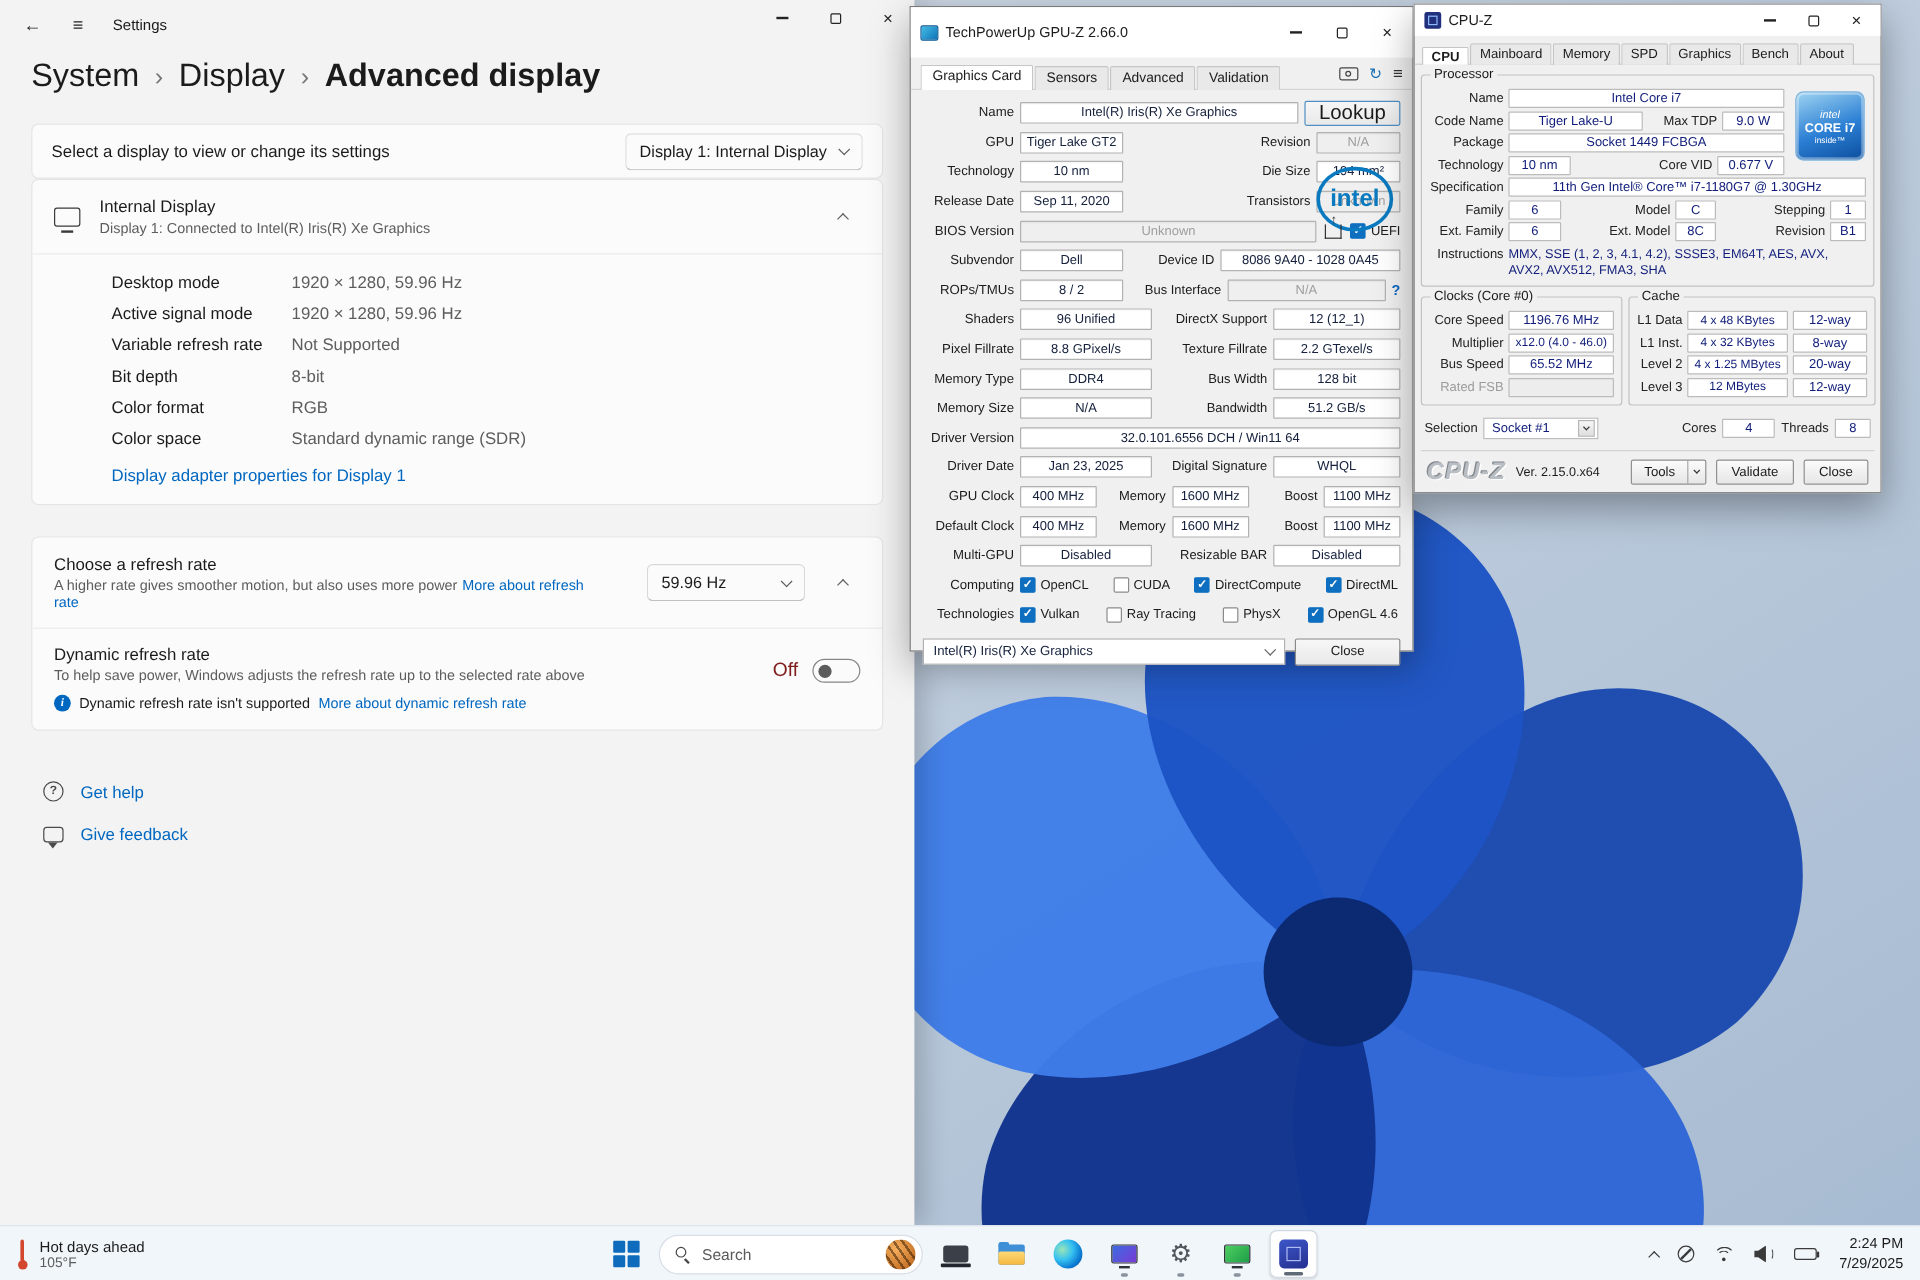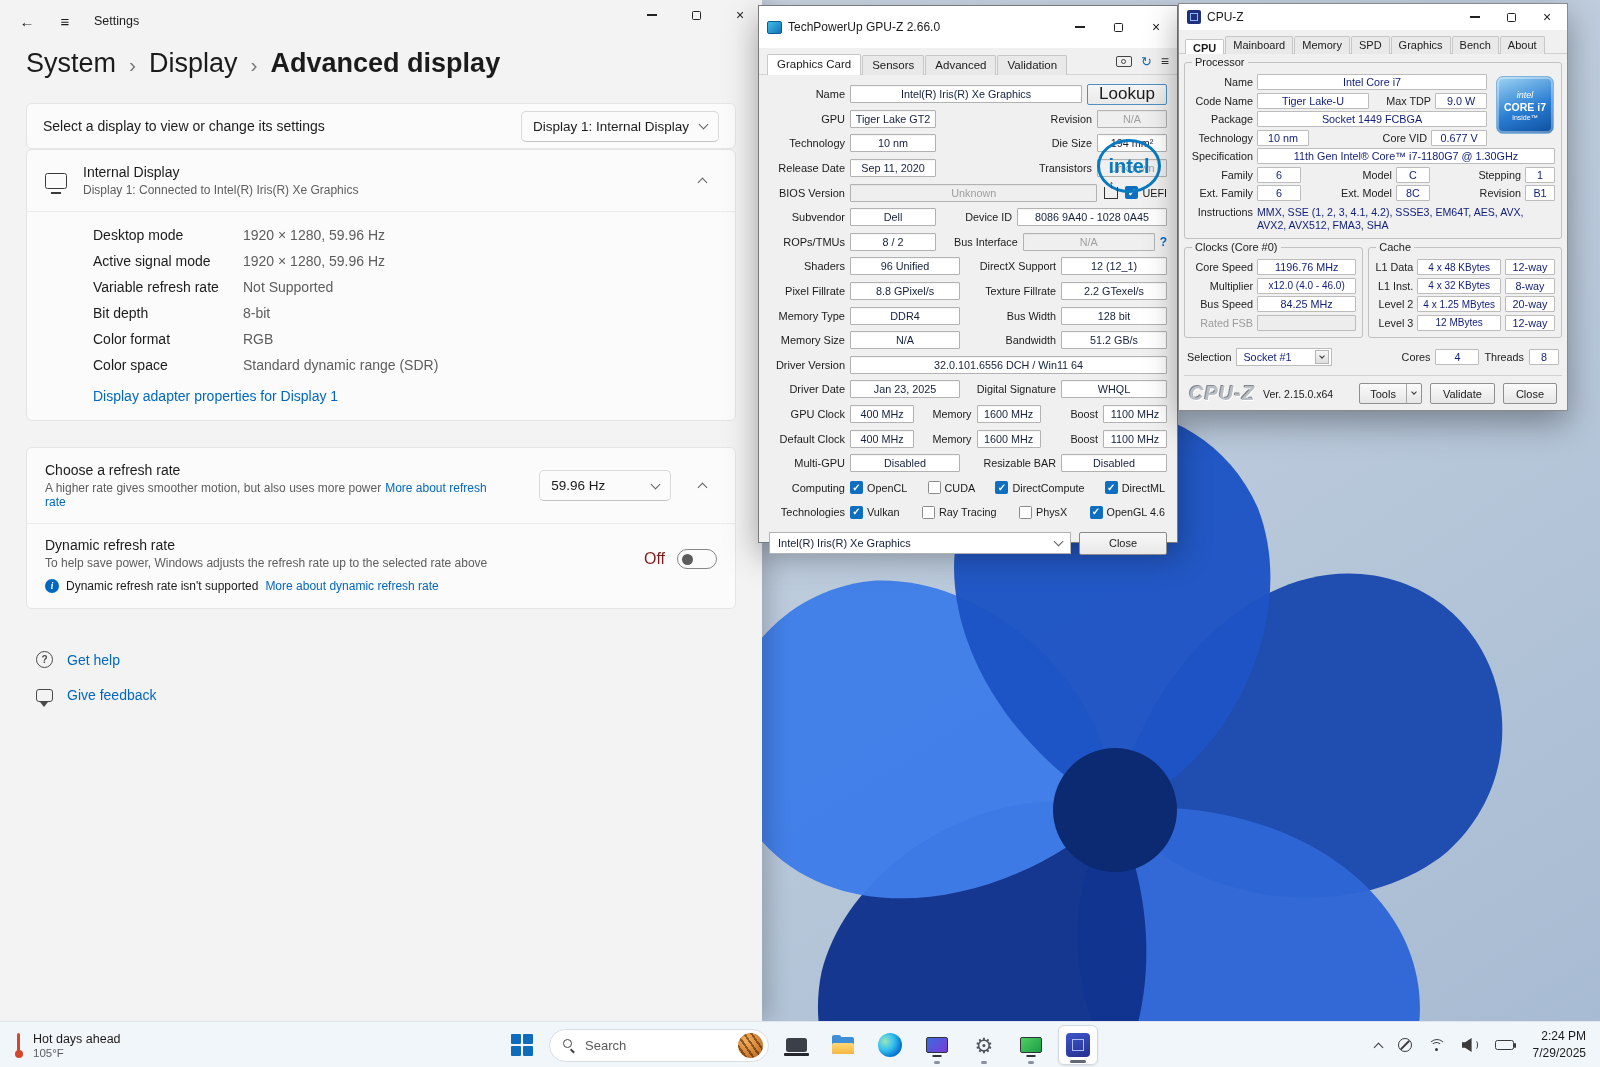--- a/index.html
+++ b/index.html
@@ -112,21 +112,21 @@
 .gbox{border:1px solid #c2c2c2;border-radius:3px;position:relative;padding:10px 6px 5px;background:#f0f0f0}
 .gbox .gcap{position:absolute;top:-7px;left:7px;padding:0 3px;background:#f0f0f0;font-size:11px}
 .c-row{display:flex;align-items:center;height:18.5px;gap:4px}
 .c-lab{width:62px;text-align:right;color:#222;flex-shrink:0;font-size:10.8px;white-space:nowrap}
 .c-lab.dis{color:#9b9b9b}
 .c-minilab{flex:1;font-size:10.8px;color:#222;text-align:right;white-space:nowrap}
 .c-box{height:16px;border:1px solid #bcbcbc;background:#fff;color:#101d7a;display:flex;align-items:center;padding:0 5px;font-size:10.8px;border-radius:1px;flex-shrink:0;white-space:nowrap;overflow:hidden}
 .c-box.ctr{justify-content:center}
 .c-box.fill{flex:1}
 .c-box.dis{background:#ededed}
-.cw44{width:44px}.cw34{width:34px}.cw30{width:30px}.cw52{width:52px}.cw56{width:56px}.cw112{width:112px}.cw50{width:50px}
+.cw44{width:44px}.cw34{width:34px}.cw30{width:30px}.cw52{width:52px}.cw56{width:56px}.cw112{width:112px}.cw50{width:62px}
 .proc-main{margin-right:68px}
 .cpu-badge{position:absolute;right:7px;top:13px;width:58px;height:58px;border-radius:7px;background:linear-gradient(160deg,#9fd4f2,#2b7fd4 55%,#0c4e9e);border:1px solid #7fb4dd;display:flex;flex-direction:column;align-items:center;justify-content:center;color:#fff;gap:1px;box-shadow:inset 0 0 0 2px rgba(255,255,255,.35)}
 .cpu-badge .b1{font-size:9px;font-style:italic}
 .cpu-badge .b2{font-size:10.5px;font-weight:700}
 .cpu-badge .b3{font-size:7px}
 .instr-row{display:flex;gap:4px;margin-top:3px;align-items:flex-start}
 .instr-txt{flex:1;color:#101d7a;font-size:10.6px;line-height:1.3}
 .mid{display:flex;gap:5px;margin-top:8px}
 .gbox.clocks{width:182px}
 .gbox.cache{flex:1}
@@ -642,21 +642,21 @@
           <div class="c-row">
             <span class="c-lab">Core Speed</span>
             <span class="c-box fill ctr">1196.76 MHz</span>
           </div>
           <div class="c-row">
             <span class="c-lab">Multiplier</span>
             <span class="c-box fill ctr cache-size">x12.0 (4.0 - 46.0)</span>
           </div>
           <div class="c-row">
             <span class="c-lab">Bus Speed</span>
-            <span class="c-box fill ctr">84.25 MHz</span>
+            <span class="c-box fill ctr">65.52 MHz</span>
           </div>
           <div class="c-row">
             <span class="c-lab dis">Rated FSB</span>
             <span class="c-box fill dis"></span>
           </div>
         </div>
         <div class="gbox cache">
           <span class="gcap">Cache</span>
           <div class="c-row">
             <span class="c-lab cache-lab">L1 Data</span>

